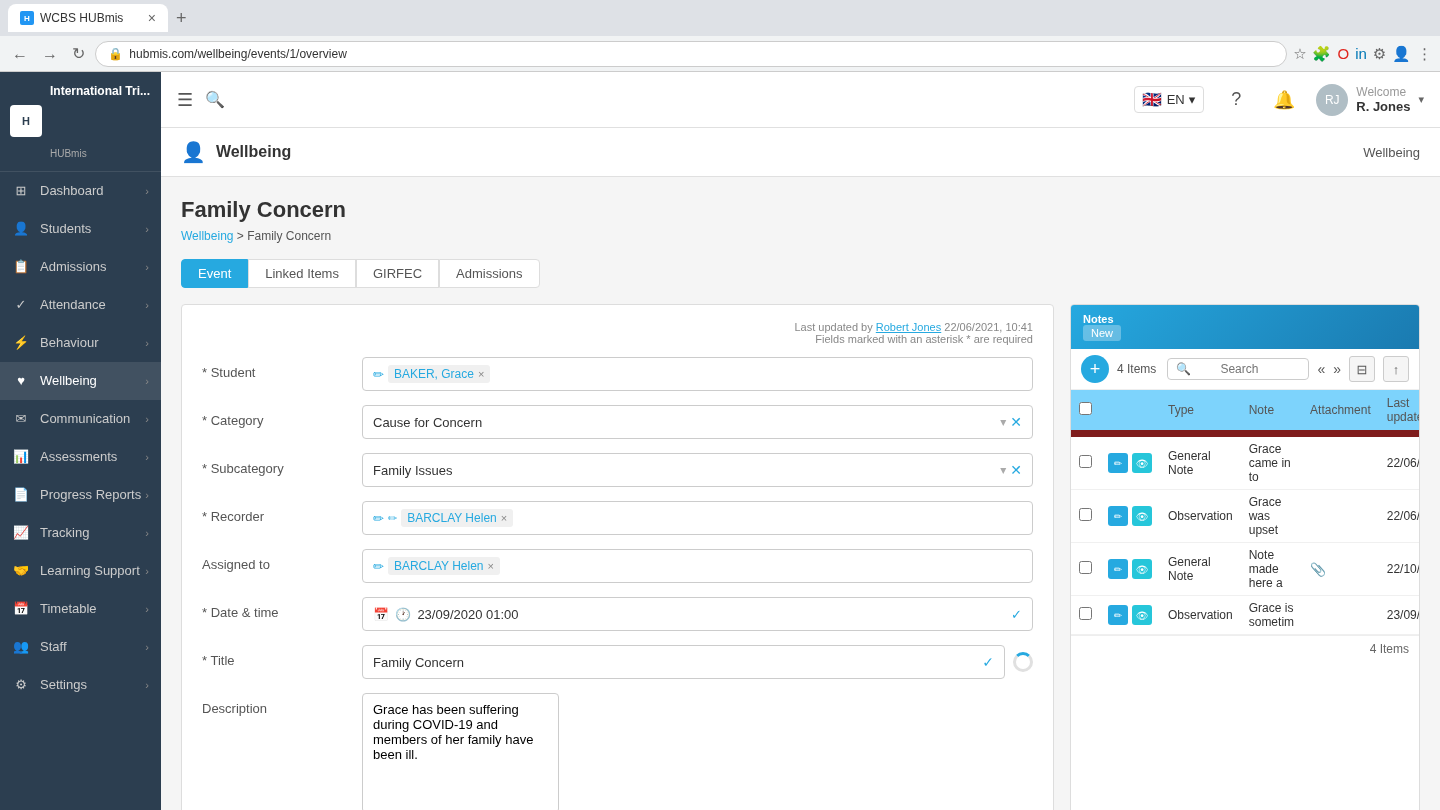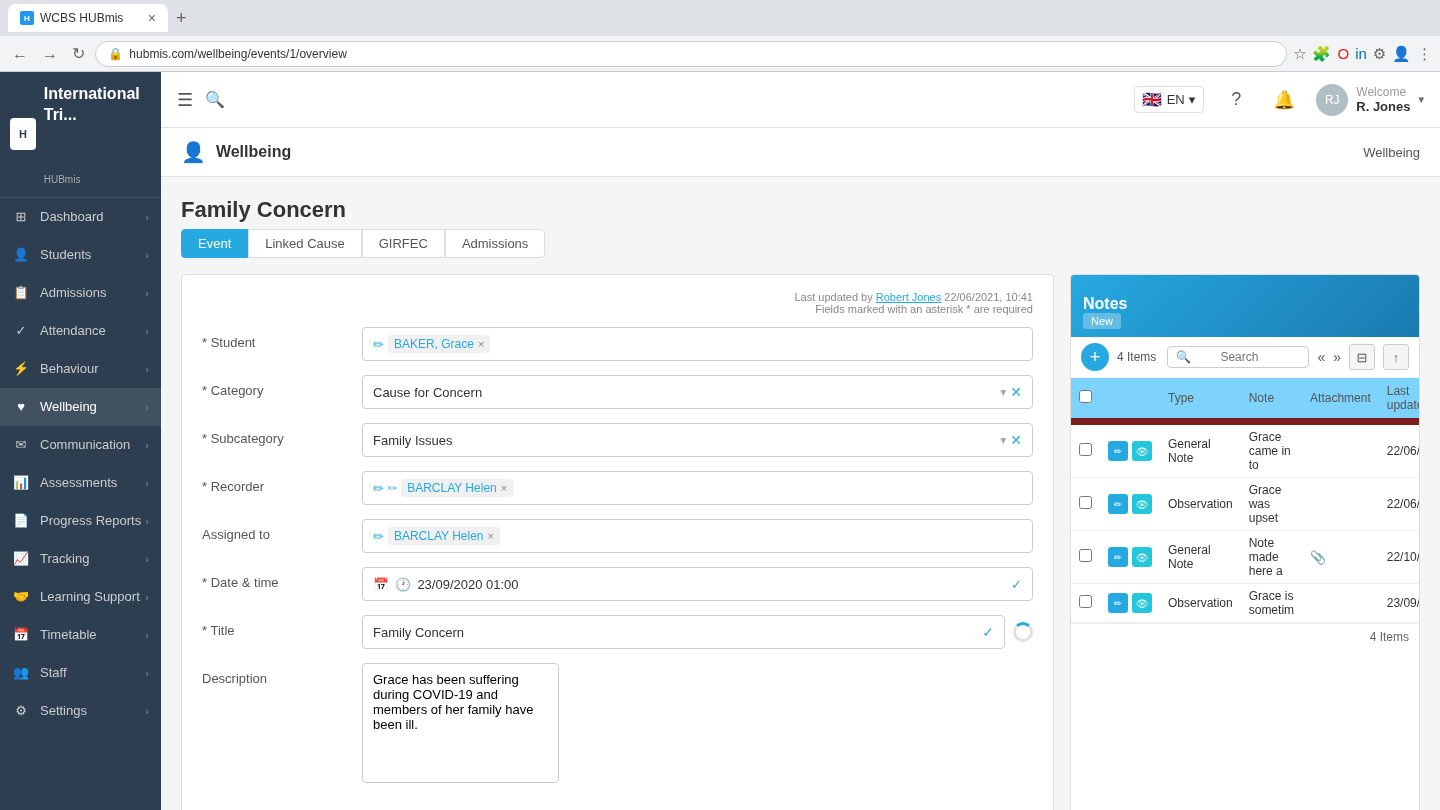--- a/index.html
+++ b/index.html
@@ -19,21 +19,21 @@
     .browser-actions { display: flex; gap: 6px; align-items: center; }
     .browser-action-btn { background: none; border: none; font-size: 15px; color: #666; cursor: pointer; }
 
     
     .app { display: flex; flex: 1; overflow: hidden; }
 
     
     .sidebar { width: 161px; background: #2c3e50; color: #fff; display: flex; flex-direction: column; overflow: hidden; flex-shrink: 0; }
     .sidebar-brand { padding: 12px 10px; display: flex; align-items: center; gap: 8px; border-bottom: 1px solid rgba(255,255,255,0.1); }
     .brand-logo { width: 32px; height: 32px; background: #fff; border-radius: 4px; display: flex; align-items: center; justify-content: center; color: #2c3e50; font-weight: bold; font-size: 11px; }
-    .brand-text { font-size: 16px; font-weight: bold; line-height: 1.3; }
+    .brand-text { font-size: 12px; font-weight: bold; line-height: 1.3; }
     .brand-sub { font-size: 10px; color: #aaa; margin-top: 48px; }
     .sidebar-item { display: flex; align-items: center; justify-content: space-between; padding: 10px 12px; cursor: pointer; color: #ccc; font-size: 13px; }
     .sidebar-item:hover, .sidebar-item.active { background: rgba(255,255,255,0.1); color: #fff; }
     .sidebar-item-content { display: flex; align-items: center; gap: 10px; }
     .sidebar-icon { width: 18px; height: 18px; display: flex; align-items: center; justify-content: center; }
     .sidebar-chevron { font-size: 11px; color: #888; }
 
     
     .topnav { background: #fff; border-bottom: 1px solid #e0e0e0; display: flex; align-items: center; padding: 0 16px; height: 56px; flex-shrink: 0; }
     .topnav-left { display: flex; align-items: center; gap: 12px; }
@@ -91,21 +91,21 @@
     .form-textarea { flex: 1; border: 1px solid #ccc; border-radius: 4px; padding: 8px 10px; font-size: 13px; resize: none; height: 120px; font-family: Arial, sans-serif; }
     .date-control { display: flex; align-items: center; gap: 6px; border: 1px solid #ccc; border-radius: 4px; padding: 4px 10px; flex: 1; height: 34px; }
 
     
     .spinner { width: 20px; height: 20px; border: 3px solid #e0e0e0; border-top: 3px solid #26a9e0; border-radius: 50%; animation: spin 1s linear infinite; }
     @keyframes spin { to { transform: rotate(360deg); } }
 
     
     .notes-panel { width: 350px; border: 1px solid #ddd; border-radius: 4px; overflow: hidden; background: #fff; flex-shrink: 0; }
     .notes-header { background: linear-gradient(135deg, #26a9e0, #1a7ab0); color: #fff; padding: 8px 12px; display: flex; align-items: center; justify-content: space-between; }
-    .notes-title { font-size: 16px; font-weight: bold; margin-top: 12px; }
+    .notes-title { font-size: 11px; font-weight: bold; }
     .notes-new-badge { background: rgba(255,255,255,0.3); border-radius: 3px; padding: 2px 8px; font-size: 11px; }
     .notes-toolbar { padding: 6px 10px; border-bottom: 1px solid #eee; display: flex; align-items: center; gap: 8px; }
     .add-note-btn { width: 28px; height: 28px; background: #26a9e0; border: none; border-radius: 50%; color: #fff; font-size: 18px; cursor: pointer; display: flex; align-items: center; justify-content: center; }
     .items-count { font-size: 12px; color: #555; flex: 1; }
     .search-input { border: 1px solid #ccc; border-radius: 4px; padding: 3px 8px; font-size: 12px; display: flex; align-items: center; gap: 4px; }
     .search-input input { border: none; outline: none; font-size: 12px; width: 80px; margin-left: 25px; }
     .nav-arrows { font-size: 14px; color: #555; cursor: pointer; }
     .icon-btn { width: 26px; height: 26px; border: 1px solid #ccc; border-radius: 3px; background: #f5f5f5; cursor: pointer; display: flex; align-items: center; justify-content: center; font-size: 13px; color: #555; }
 
     
@@ -294,24 +294,29 @@
       <div class="page-header-left">
         <span class="wellbeing-icon">👤</span>
         <span class="page-header-title">Wellbeing</span>
       </div>
       <span class="page-header-right">Wellbeing</span>
     </div>
 
     <div class="main">
       <div class="content-area">
         <h1 class="section-title">Family Concern</h1>
+        <div class="breadcrumb">
+          <a href="#">Wellbeing</a>
+          <span> &gt; </span>
+          <span>Family Concern</span>
+        </div>
 
         <div class="tabs">
           <div class="tab active">Event</div>
-          <div class="tab">Linked Cause</div>
+          <div class="tab">Linked Items</div>
           <div class="tab">GIRFEC</div>
           <div class="tab">Admissions</div>
         </div>
 
         <div class="form-and-panel">
 
           <div class="form-section">
             <div class="meta-info">
               <span>Last updated by</span>
               <a href="#">Robert Jones</a>

